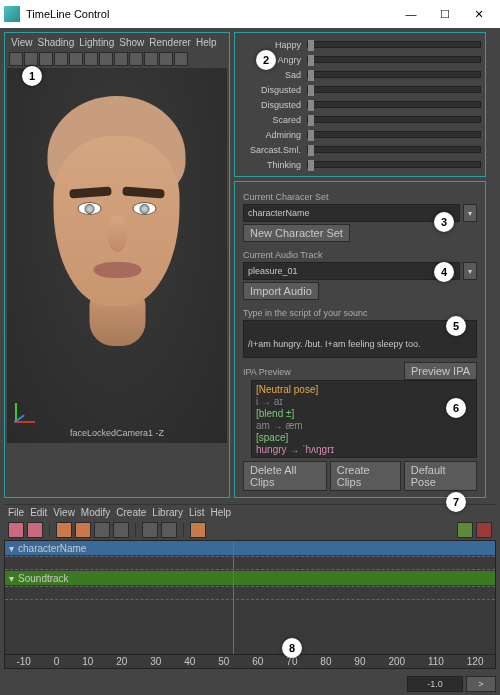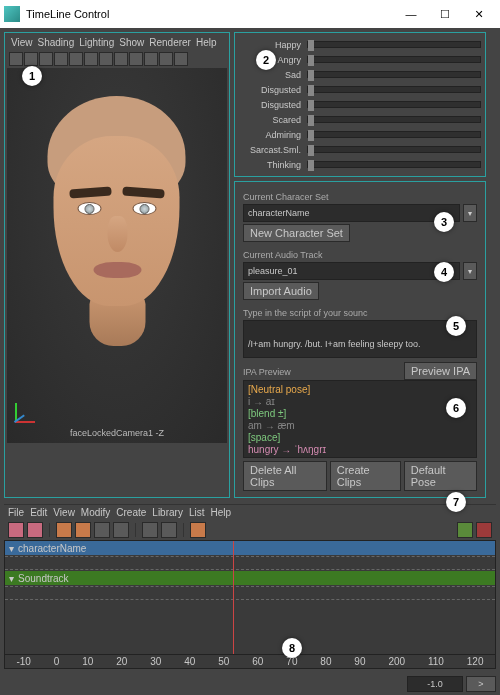--- a/index.html
+++ b/index.html
@@ -40,21 +40,21 @@
 .srow .sbar{flex:1;height:7px;background:#2f2f2f;border:1px solid #222;position:relative;}
 .srow .sbar .sknob{position:absolute;left:0;top:-2px;width:6px;height:11px;background:#888;}
 .group{padding:2px 4px;}
 .group .glabel{font-size:9px;color:#aaa;margin:4px 0 2px;}
 .row{display:flex;align-items:center;gap:3px;}
 .btn{background:#5a5a5a;border:1px solid #2a2a2a;padding:2px 6px;font-size:11px;cursor:pointer;}
 .field{flex:1;background:#2c2c2c;border:1px solid #222;height:18px;padding:2px 4px;font-size:9px;display:flex;align-items:center;}
 .drop{width:14px;height:18px;background:#5a5a5a;border:1px solid #2a2a2a;display:flex;align-items:center;justify-content:center;}
 .drop::after{content:"▾";font-size:8px;color:#ccc;}
 .textarea{background:#2c2c2c;border:1px solid #222;height:30px;padding:18px 4px;font-size:9px;overflow:hidden;}
-.ipa{background:#2c2c2c;border:1px solid #222;height:78px;padding:3px 4px;font-family:monospace;font-size:9px;overflow:auto;position:relative;}
+.ipa{background:#2c2c2c;border:1px solid #222;height:78px;padding:3px 4px;font-family:monospace;font-size:9px;overflow:auto;position:relative;margin-left:8px;}
 .ipa .line{line-height:12px;}
 .or{color:#e8a94c;}.gr{color:#7ec97e;}.gy{color:#888;}.pk{color:#d48bb1;}
 .btnrow{display:flex;gap:3px;justify-content:flex-end;margin-top:3px;}
 .trax{margin:2px 4px 4px;border-top:1px solid #333;}
 .trax-menu{display:flex;gap:6px;padding:2px 4px;font-size:10px;}
 .trax-toolbar{display:flex;align-items:center;gap:3px;padding:2px 4px;}
 .trax-toolbar .ticon{width:16px;height:16px;background:#5a5a5a;border:1px solid #2a2a2a;}
 .trax-toolbar .sep{width:1px;height:14px;background:#333;margin:0 3px;}
 .trax-toolbar .spacer{flex:1;}
 .trax-toolbar .ticon.pink{background:#c86a7f;}

